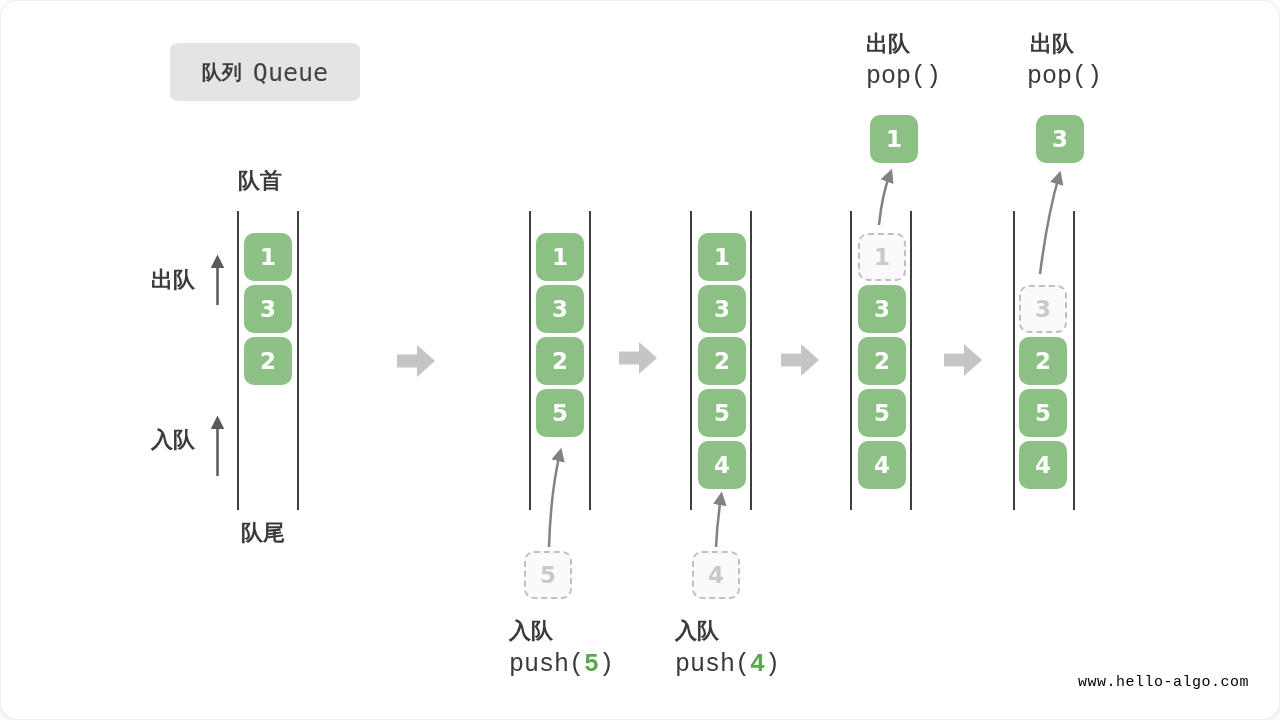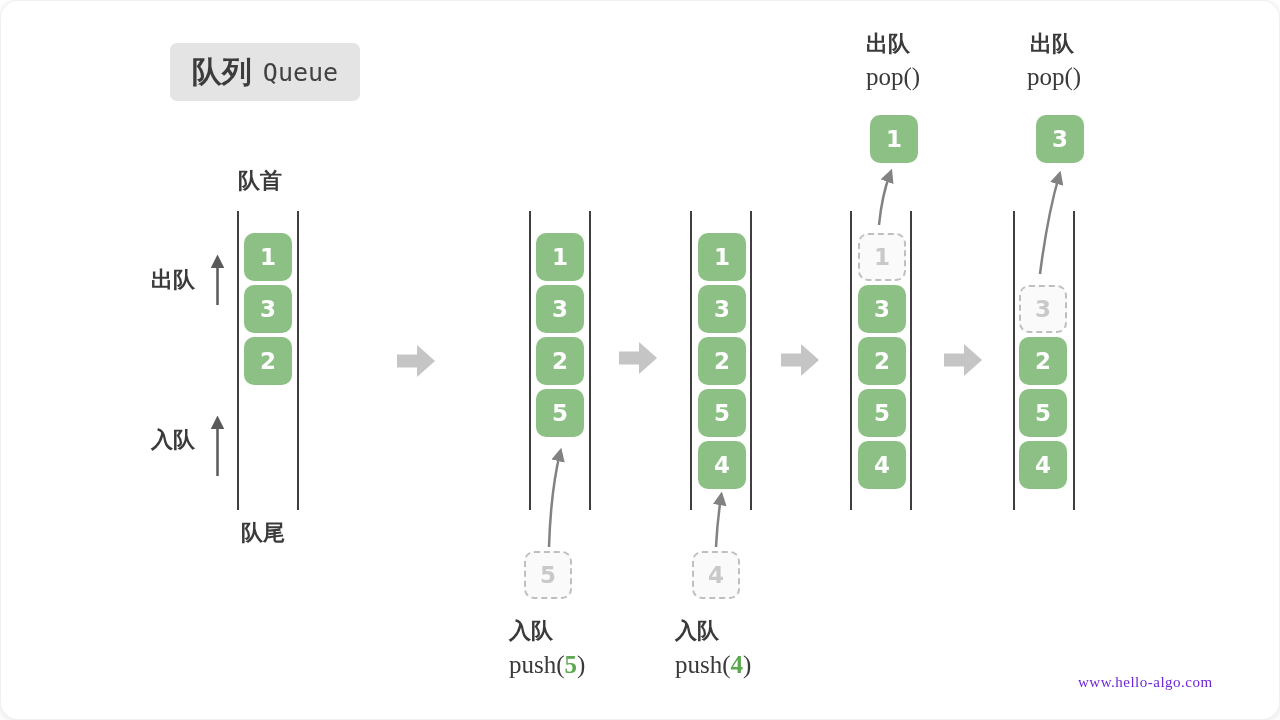--- a/index.html
+++ b/index.html
@@ -3,43 +3,43 @@
 <meta charset="utf-8">
 <style>
   html,body{margin:0;padding:0;background:#ffffff;}
   .canvas{
     position:relative;width:1280px;height:720px;background:#ffffff;
     border-radius:18px;overflow:hidden;
     box-shadow: inset 0 0 0 1px rgba(0,0,0,0.06), 0 2px 8px rgba(0,0,0,0.10);
     font-family:"DejaVu Sans","Liberation Sans",sans-serif;
   }
   .cn{font-family:"DejaVu Sans","Liberation Sans",sans-serif;font-weight:700;color:#3a3a3a;}
-  .code{font-family:Liberation Serif, serif;color:#3a3a3a;}
+  .code{font-family:Liberation Mono, monospace;color:#3a3a3a;}
   .abs{position:absolute;}
   .badge{
     left:170px;top:43px;width:190px;height:58px;background:#e4e4e4;border-radius:7px;
     display:flex;align-items:center;justify-content:center;gap:11px;
   }
-  .badge .zh{font-size:30px;font-weight:700;color:#3c3c3c;}
+  .badge .zh{font-size:20px;font-weight:700;color:#3c3c3c;}
   .badge .en{font-family:"DejaVu Sans Mono","Liberation Mono",monospace;font-size:25px;color:#424242;}
   .lbl{font-size:22px;line-height:26px;white-space:nowrap;}
   .codecap{font-size:25px;line-height:28px;white-space:nowrap;font-weight:500;}
   .codecap .arg{color:#5ba84f;font-weight:700;}
   .vline{position:absolute;width:1.5px;height:299px;top:211px;background:#3f3f3f;}
   .cell{
     position:absolute;width:48px;height:48px;border-radius:10px;background:#8cc084;
     color:#ffffff;font-weight:700;font-size:23px;
     display:flex;align-items:center;justify-content:center;
   }
   .ghost{
     background:#fafafa;color:#c9c9c9;
     border:2.5px dashed #bfbfbf;box-sizing:border-box;
   }
   .watermark{
-    left:1078px;top:674px;font-size:15px;color:#6d28d9;letter-spacing:0.5px;
+    left:1078px;top:674px;font-size:15px;color:#000000;letter-spacing:0.5px;
   }
   svg.overlay{position:absolute;left:0;top:0;pointer-events:none;}
 </style>
 </head>
 <body>
 
 <div class="canvas">
 
   <div class="abs badge">
     <span class="zh">队列</span>

